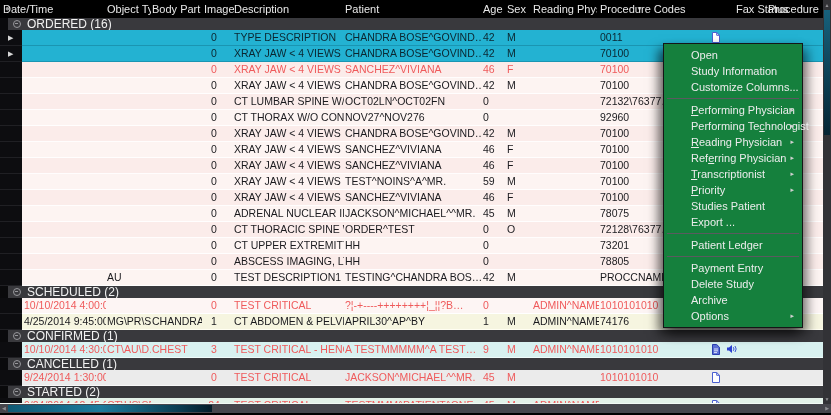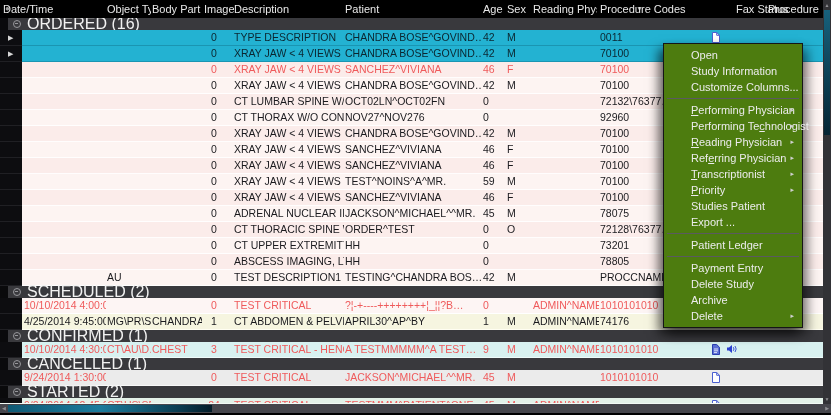--- a/index.html
+++ b/index.html
@@ -19,21 +19,21 @@
   .h-sex{left:507px;width:24px}
   .h-reading_physician{left:533px;width:64px}
   .h-procedure_codes{left:600px;width:86px}
   .h-fax_status{left:736px;width:58px}
   .h-allergies{left:768px;width:54px}
   .hbullet{position:absolute;left:5px;top:0;line-height:18px;font-size:8px;color:#9a9a9a}
   .hfilter{position:absolute;left:636px;top:0;line-height:18px;font-size:7px;color:#b0b0b0}
 
   
   #grid{position:absolute;top:18px;left:0;width:823px;height:386px;background:#0a0a0c;overflow:hidden;z-index:1;}
-  .sec{height:12px;margin-left:8px;background:#39393d;color:#f2f2f2;font-size:16px;line-height:12px;
+  .sec{height:12px;margin-left:8px;background:#39393d;color:#f2f2f2;font-size:12px;line-height:12px;
        position:relative;padding-left:19px;box-sizing:border-box;}
   .collapse{position:absolute;left:5px;top:2px;width:8px;height:8px;border:1px solid #97979b;border-radius:50%;box-sizing:border-box;}
   .collapse::after{content:"";position:absolute;left:1px;top:2px;width:3px;height:1px;background:#97979b;}
 
   .row{position:relative;height:16px;line-height:15px;font-size:10.5px;color:#1a1a1e;box-sizing:border-box;}
   .row .cell{position:absolute;top:0;height:16px;overflow:hidden;white-space:nowrap;}
   .c-marker{left:0;width:22px;background:#0d0d10;border-bottom:1px solid #202024;box-sizing:border-box;}
   .marker-arrow{position:absolute;left:8px;top:0;font-size:7px;color:#d6d6d6;line-height:16px;}
   .c-datetime{left:24px;width:82px}
   .c-object_type{left:107px;width:44px}
@@ -55,21 +55,21 @@
   .bg-cream{background:#f6f5e0;border-bottom:1px solid #fffef2;}
   .bg-cyan{background:#d8f1f0;border-bottom:1px solid #eefbfa;}
   .bg-gray{background:#ebebeb;border-bottom:1px solid #f8f8f8;}
   .bg-green{background:#e3f1e8;border-bottom:1px solid #f2faf5;}
   .red{color:#ef5a5b;}
   .clipped{height:6px;overflow:hidden;}
 
   .fxicon{display:inline-block;margin:2px 0 0 6px;vertical-align:top;line-height:0;}
 
   
-  #context-menu{position:absolute;left:663px;top:43px;width:140px;background:#4d7c0f;border:1px solid #151517;
+  #context-menu{position:absolute;left:663px;top:43px;width:140px;background:#15803d;border:1px solid #151517;
        box-shadow:-5px 6px 10px rgba(0,0,0,.55),5px 6px 10px rgba(0,0,0,.45);z-index:20;padding:3px 0;box-sizing:border-box;}
   .mitem{position:relative;height:16px;line-height:16px;padding-left:27px;color:#ececec;font-size:11px;white-space:nowrap;}
   .mitem.hl{background:#1d9ad8;color:#fff;}
   .mitem u{text-decoration:underline;}
   .subarrow{position:absolute;right:8px;top:0;font-size:7px;line-height:16px;color:#d0d0d0;}
   .msep{height:1px;background:#5a5a5f;margin:3px 3px;}
 
   
   #vscroll{position:absolute;left:823px;top:0;width:8px;height:404px;background:#323236;z-index:15;}
   .vthumb{position:absolute;left:1px;top:10px;width:6px;height:125px;
@@ -459,21 +459,21 @@
       <div class="mitem"><span><u>T</u>ranscriptionist</span><span class="subarrow">▸</span></div>
       <div class="mitem"><span><u>P</u>riority</span><span class="subarrow">▸</span></div>
       <div class="mitem"><span>Studies Patient</span></div>
       <div class="mitem"><span>Export ...</span></div>
       <div class="msep"></div>
       <div class="mitem"><span>Patient Ledger</span></div>
       <div class="msep"></div>
       <div class="mitem"><span>Payment Entry</span></div>
       <div class="mitem"><span>Delete Study</span></div>
       <div class="mitem"><span>Archive</span></div>
-      <div class="mitem"><span>Delete</span><span class="subarrow">▸</span></div>
+      <div class="mitem"><span>Options</span><span class="subarrow">▸</span></div>
     </div>
 
   <div id="vscroll">
     <span class="varrow up">▲</span>
     <div class="vthumb"></div>
     <span class="varrow down">▼</span>
   </div>
 
   <div id="hscroll">
     <span class="harrow left">◀</span>

